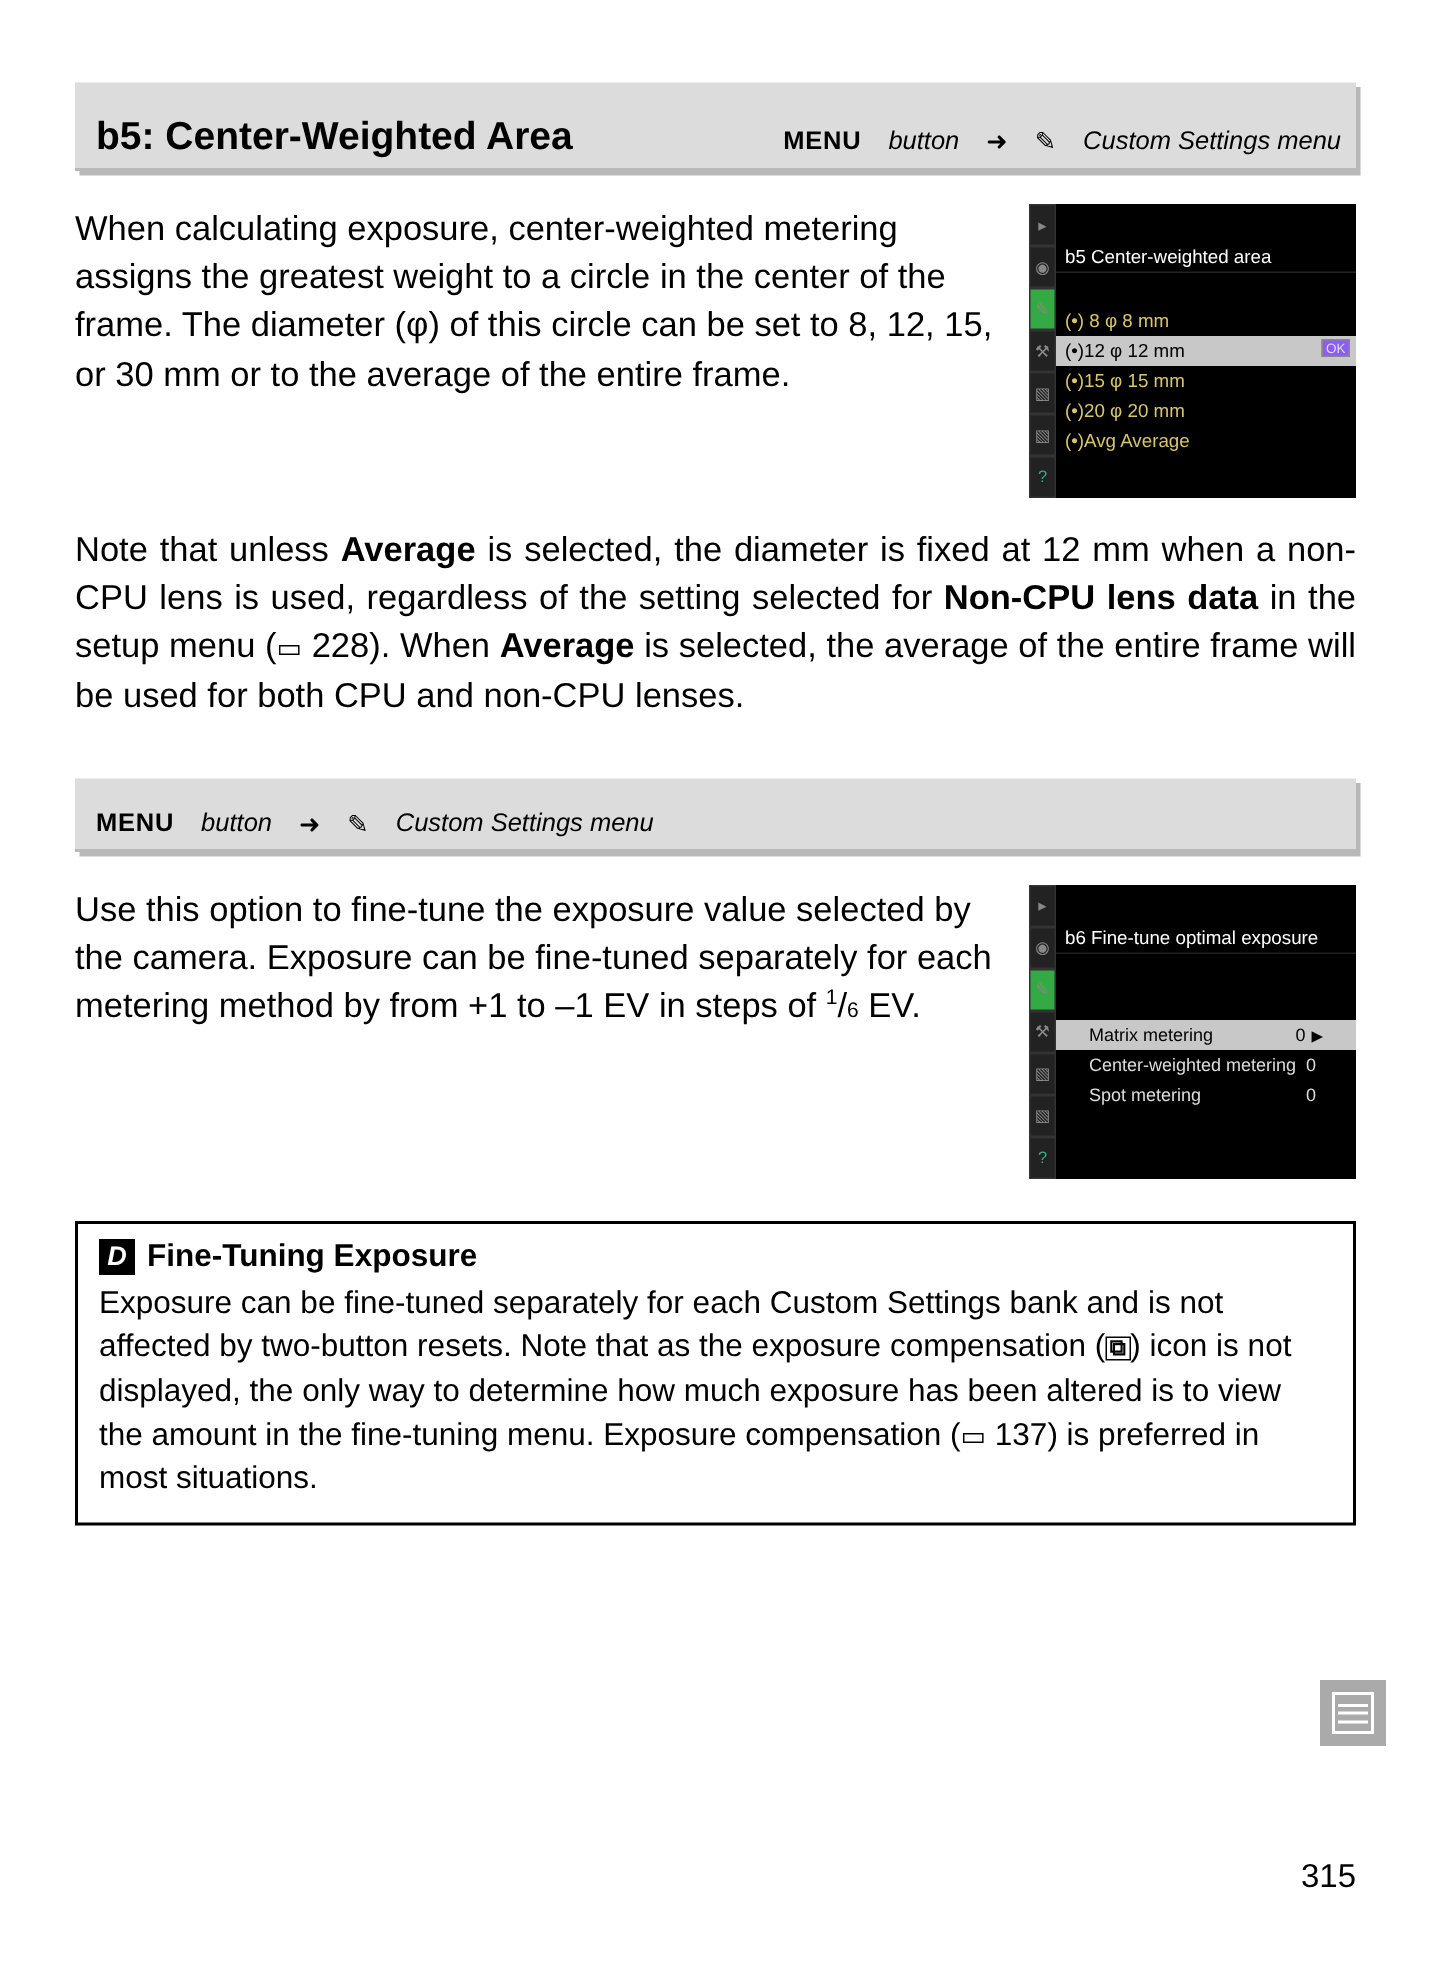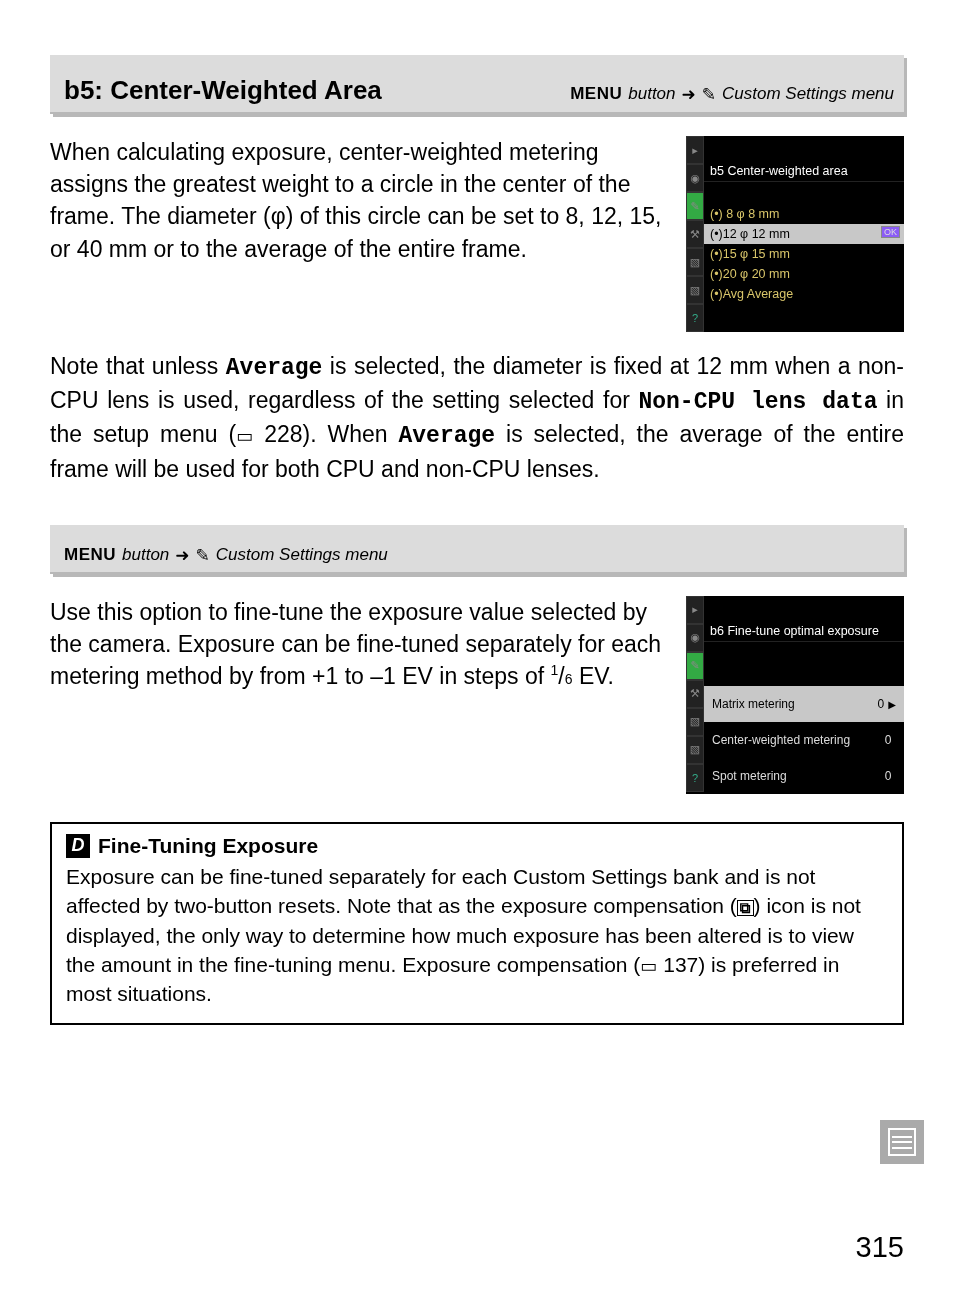--- a/index.html
+++ b/index.html
@@ -25,21 +25,21 @@
   .section-header .left {
     font-weight: 700;
     font-size: 26px;
     flex-shrink: 0;
   }
   .section-header .right {
     font-size: 17px;
     font-style: italic;
     display: flex;
     align-items: center;
-    gap: 6px;
+    gap: 18px;
     white-space: nowrap;
   }
   .section-header .right .menu-word {
     font-style: normal;
     font-weight: 700;
     letter-spacing: 0.5px;
   }
   .arrow { font-style: normal; }
   .pencil { font-style: normal; }
   .body-row {
@@ -51,21 +51,21 @@
     font-size: 23px;
     line-height: 1.4;
     flex: 1;
   }
   .body-para {
     font-size: 23px;
     line-height: 1.4;
     margin-bottom: 30px;
     text-align: justify;
   }
-  .bold { font-weight: 700; font-family: Liberation Mono, monospace; }
+  .bold { font-weight: 700; }
   .book-icon { font-size: 18px; }
   
   .lcd {
     width: 218px;
     background: #000;
     color: #cfcfcf;
     font-family: Arial, sans-serif;
     font-size: 13px;
     flex-shrink: 0;
     display: flex;
@@ -111,22 +111,22 @@
     position: absolute;
     right: 4px;
     top: 2px;
     border: 1px solid #888;
     font-size: 9px;
     padding: 0 2px;
     color: #ddd;
     background: #8b5cf6;
   }
   .lcd-b6-row {
-    padding: 2px 8px;
-    height: 36px;
+    padding: 2px 22px;
+    height: 20px;
     display: flex;
     justify-content: space-between;
     align-items: center;
     font-size: 12px;
     color: #ddd;
   }
   .lcd-b6-row.sel { background: #c8c8c8; color: #000; }
   .lcd-b6-row .val { width: 16px; text-align: center; }
   .lcd-b6-row .tri { font-size: 10px; margin-left: 4px; }
   .sec2 { margin-top: 40px; }
@@ -177,21 +177,21 @@
     display: flex;
     flex-direction: column;
     justify-content: space-evenly;
     padding: 2px;
   }
   .side-icon-inner span { height: 2px; background: #fff; }
   .page-num {
     position: absolute;
     right: 50px;
     bottom: 50px;
-    font-size: 29px;
+    font-size: 22px;
   }
   .frac sup { font-size: 14px; vertical-align: super; }
   .frac sub { font-size: 14px; vertical-align: baseline; }
   .ec-icon {
     display: inline-block;
     border: 1.5px solid #000;
     font-size: 15px;
     line-height: 14px;
     padding: 0 2px;
     font-weight: 700;
@@ -206,21 +206,21 @@
   <div class="right">
     <span class="menu-word">MENU</span>
     <span>button</span>
     <span class="arrow">➜</span>
     <span class="pencil">✎</span>
     <span>Custom Settings menu</span>
   </div>
 </div>
 
 <div class="body-row">
-  <div class="body-text">When calculating exposure, center-weighted metering assigns the greatest weight to a circle in the center of the frame.  The diameter (φ) of this circle can be set to 8, 12, 15, or 40 mm or to the average of the entire frame.</div>
+  <div class="body-text">When calculating exposure, center-weighted metering assigns the greatest weight to a circle in the center of the frame.  The diameter (φ) of this circle can be set to 8, 12, 15, or 30 mm or to the average of the entire frame.</div>
   <div class="lcd">
     <div class="lcd-tabs">
       <div class="lcd-tab">▸</div>
       <div class="lcd-tab">◉</div>
       <div class="lcd-tab" style="background:#3a4;">✎</div>
       <div class="lcd-tab">⚒</div>
       <div class="lcd-tab">▧</div>
       <div class="lcd-tab">▧</div>
       <div class="lcd-tab" style="color:#3a8;">?</div>
     </div>

